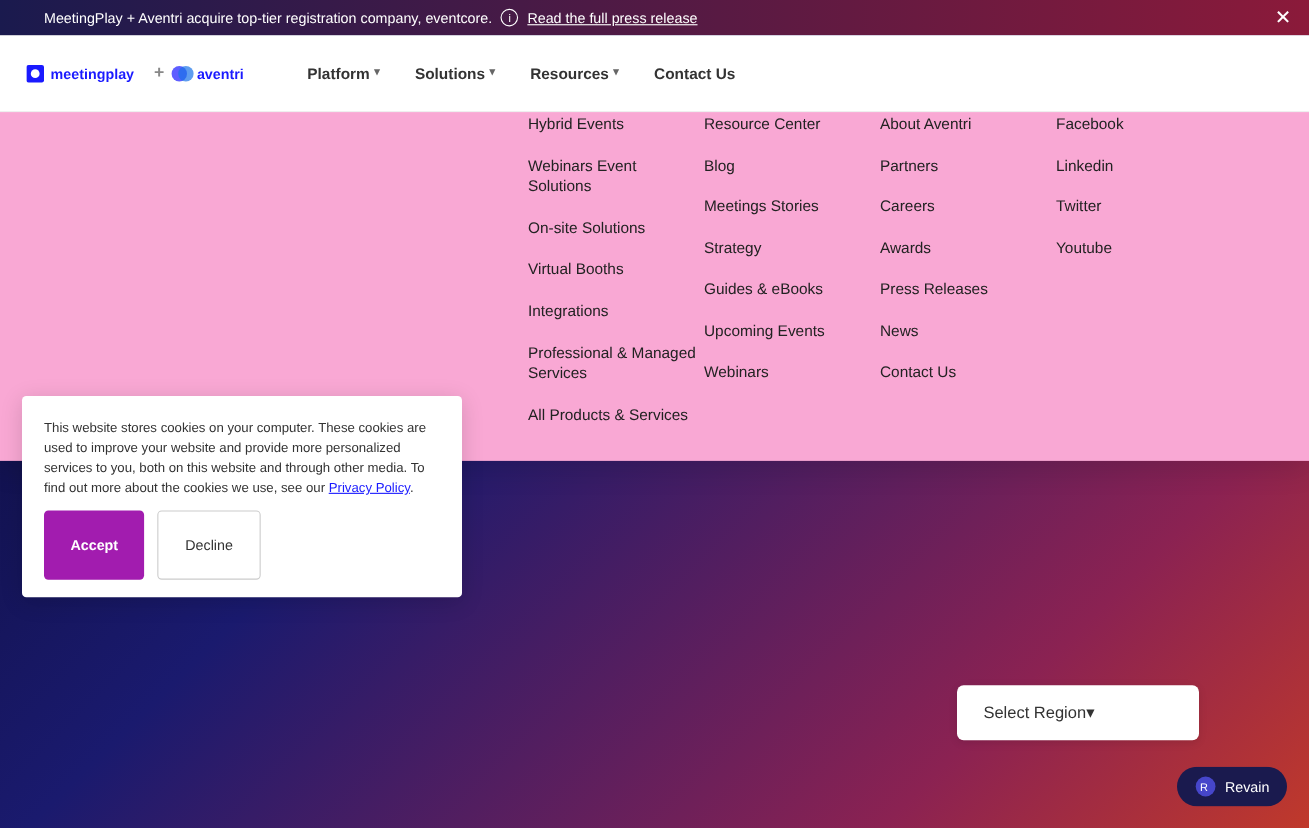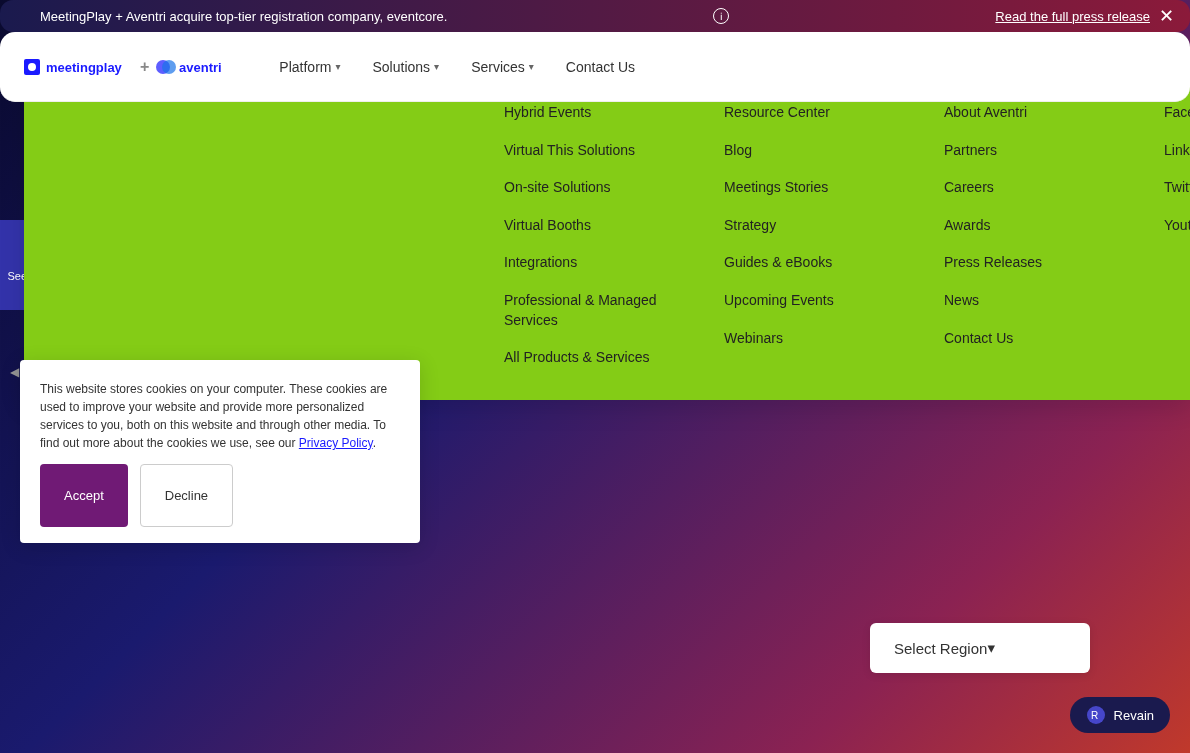--- a/index.html
+++ b/index.html
@@ -8,23 +8,22 @@
     
     .top-banner {
       background: linear-gradient(90deg, #1a1a4e 0%, #8b1a3a 100%);
       color: #fff;
       text-align: center;
       padding: 8px 40px;
       font-size: 13px;
       position: relative;
       display: flex;
       align-items: center;
-      justify-content: space-between;
+      justify-content: flex-start;
       gap: 8px;
-      border-radius: 13px;
     }
     .top-banner a { color: #fff; text-decoration: underline; }
     .top-banner .close-btn {
       position: absolute;
       right: 16px;
       top: 50%;
       transform: translateY(-50%);
       background: none;
       border: none;
       color: #fff;
@@ -47,47 +46,46 @@
     .header {
       background: #fff;
       padding: 15px 24px;
       height: 70px;
       display: flex;
       align-items: center;
       gap: 32px;
       border-bottom: 1px solid #eee;
       position: relative;
       z-index: 100;
-      border-radius: 15px;
     }
     .logo {
       display: flex;
       align-items: center;
       gap: 6px;
       font-size: 18px;
       font-weight: bold;
       color: #333;
       white-space: nowrap;
     }
     .logo-plus { color: #888; font-size: 16px; }
     .nav-main {
       display: flex;
       align-items: center;
       gap: 8px;
       flex: 1;
     }
     .nav-item {
       display: flex;
-      align-items: center;
       gap: 4px;
       padding: 8px 12px;
       font-size: 14px;
       color: #333;
       cursor: pointer;
       white-space: nowrap;
+      font-weight: bold;
     }
     .nav-item .chevron {
       font-size: 10px;
       color: #666;
     }
     .header-actions {
       display: flex;
       align-items: center;
       gap: 16px;
     }
@@ -122,29 +120,27 @@
       cursor: pointer;
       white-space: nowrap;
     }
 
     
     .dropdown-overlay {
       position: absolute;
       top: 70px;
       left: 0;
       right: 0;
-      background: #84cc16;
+      background: #f9a8d4;
       border-top: 1px solid #eee;
       box-shadow: 0 8px 24px rgba(0,0,0,0.12);
       display: flex;
       padding: 32px 120px 32px 480px;
-      gap: 60px;
       z-index: 99;
       min-height: 300px;
-      margin-left: 24px;
     }
 
     .dropdown-col {
       display: flex;
       flex-direction: column;
       gap: 18px;
       min-width: 160px;
     }
     .dropdown-link {
       font-size: 14px;
@@ -265,27 +261,28 @@
       z-index: 200;
     }
     .cookie-text { margin-bottom: 8px; }
     .cookie-link { color: #1a1aff; text-decoration: underline; cursor: pointer; }
     .cookie-buttons {
       display: flex;
       gap: 12px;
       margin-top: 12px;
     }
     .cookie-accept {
-      background: #701a75;
+      background: #a21caf;
       color: #fff;
       border: none;
       border-radius: 4px;
       padding: 24px 24px;
       font-size: 13px;
       cursor: pointer;
+      font-weight: bold;
     }
     .cookie-decline {
       background: #fff;
       color: #333;
       border: 1px solid #ccc;
       border-radius: 4px;
       padding: 8px 24px;
       font-size: 13px;
       cursor: pointer;
     }
@@ -418,35 +415,35 @@
   <nav class="nav-main">
     <div class="nav-item">
       <span>Platform</span>
       <span class="chevron">▾</span>
     </div>
     <div class="nav-item">
       <span>Solutions</span>
       <span class="chevron">▾</span>
     </div>
     <div class="nav-item">
-      <span>Services</span>
+      <span>Resources</span>
       <span class="chevron">▾</span>
     </div>
     <div class="nav-item">
       <span>Contact Us</span>
     </div>
   </nav>
 
 </div>
 
 <div class="dropdown-overlay">
 
   <div class="dropdown-col">
     <div class="dropdown-link">Hybrid Events</div>
-    <div class="dropdown-link">Virtual This Solutions</div>
+    <div class="dropdown-link">Webinars Event Solutions</div>
     <div class="dropdown-link">On-site Solutions</div>
     <div class="dropdown-link">Virtual Booths</div>
     <div class="dropdown-link">Integrations</div>
     <div class="dropdown-link">Professional &amp; Managed Services</div>
     <div class="dropdown-link">All Products &amp; Services</div>
   </div>
 
   <div class="dropdown-col">
     <div class="dropdown-link">Resource Center</div>
     <div class="dropdown-link">Blog</div>

